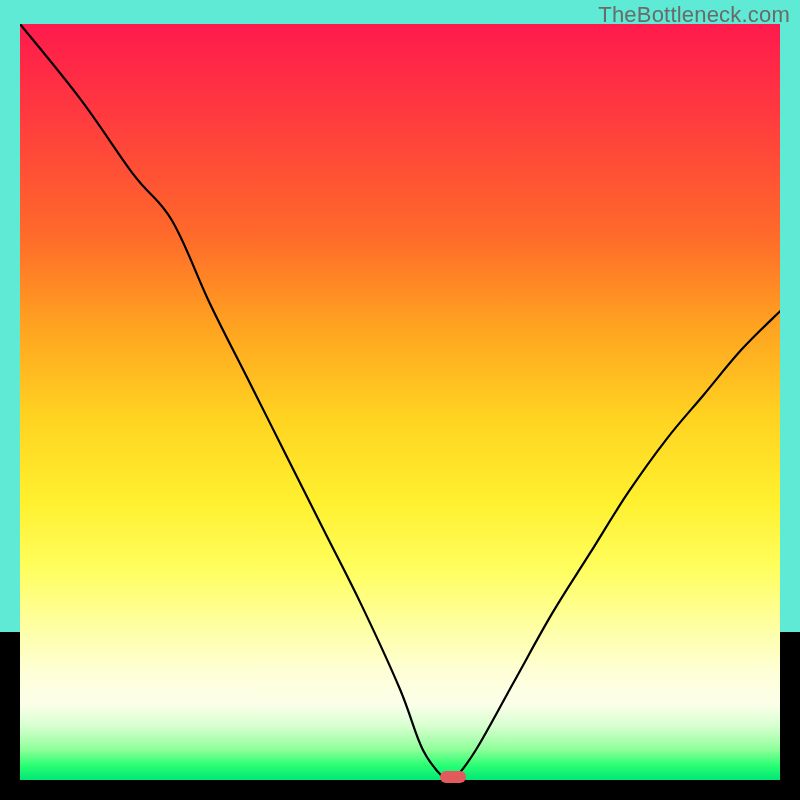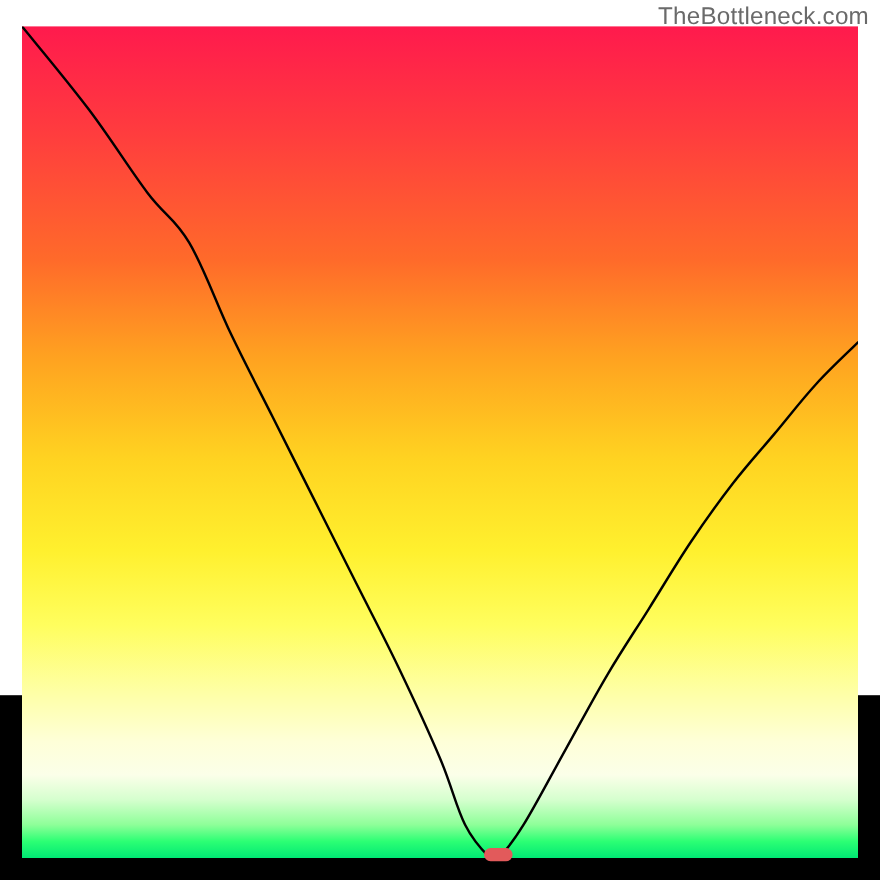--- a/index.html
+++ b/index.html
@@ -7,21 +7,21 @@
     padding: 0;
     width: 800px;
     height: 800px;
     background: #000;
     overflow: hidden;
   }
   .container {
     position: relative;
     width: 800px;
     height: 632px;
-    background: #ffffff;
+    background: #5eead4;
   }
   .watermark {
     position: absolute;
     top: 2px;
     right: 10px;
     font-family: Arial, Helvetica, sans-serif;
     font-size: 22px;
     font-weight: 500;
     color: #6a6a6a;
     z-index: 10;

